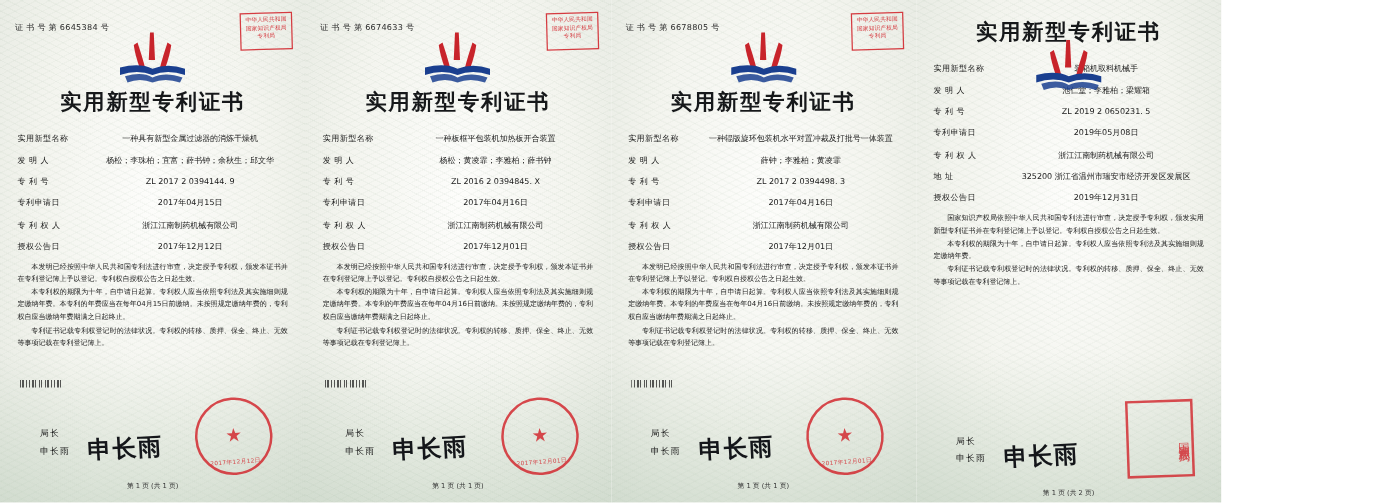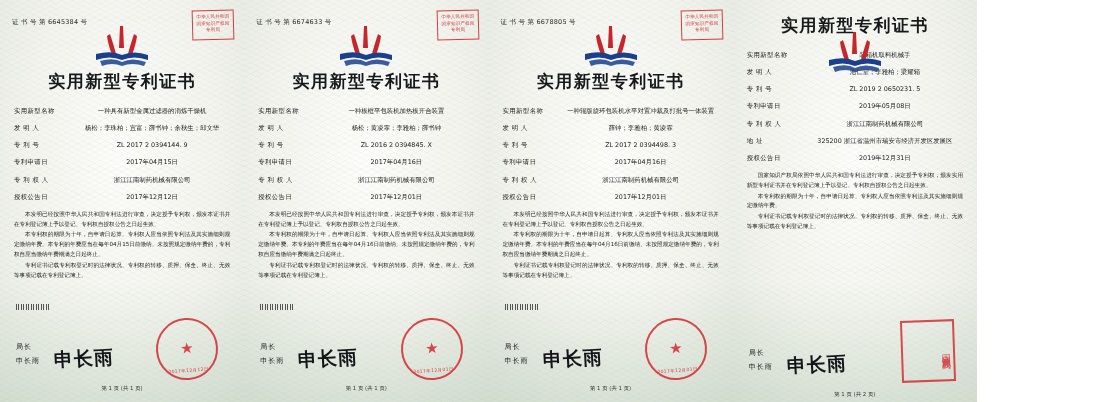--- a/index.html
+++ b/index.html
@@ -153,21 +153,21 @@
     font-size: 5.6px;
     line-height: 1.75;
     color: #202020;
     text-align: justify;
   }
   .body-block p { margin: 0 0 1px 0; text-indent: 11px; }
 
   
   .sign-zone {
     position: absolute;
-    left: 0;
+    left: 16px;
     right: 0;
     bottom: 18px;
     height: 62px;
     z-index: 5;
   }
   .sign-left {
     position: absolute;
     left: 10px;
     bottom: 10px;
     font-size: 7px;

